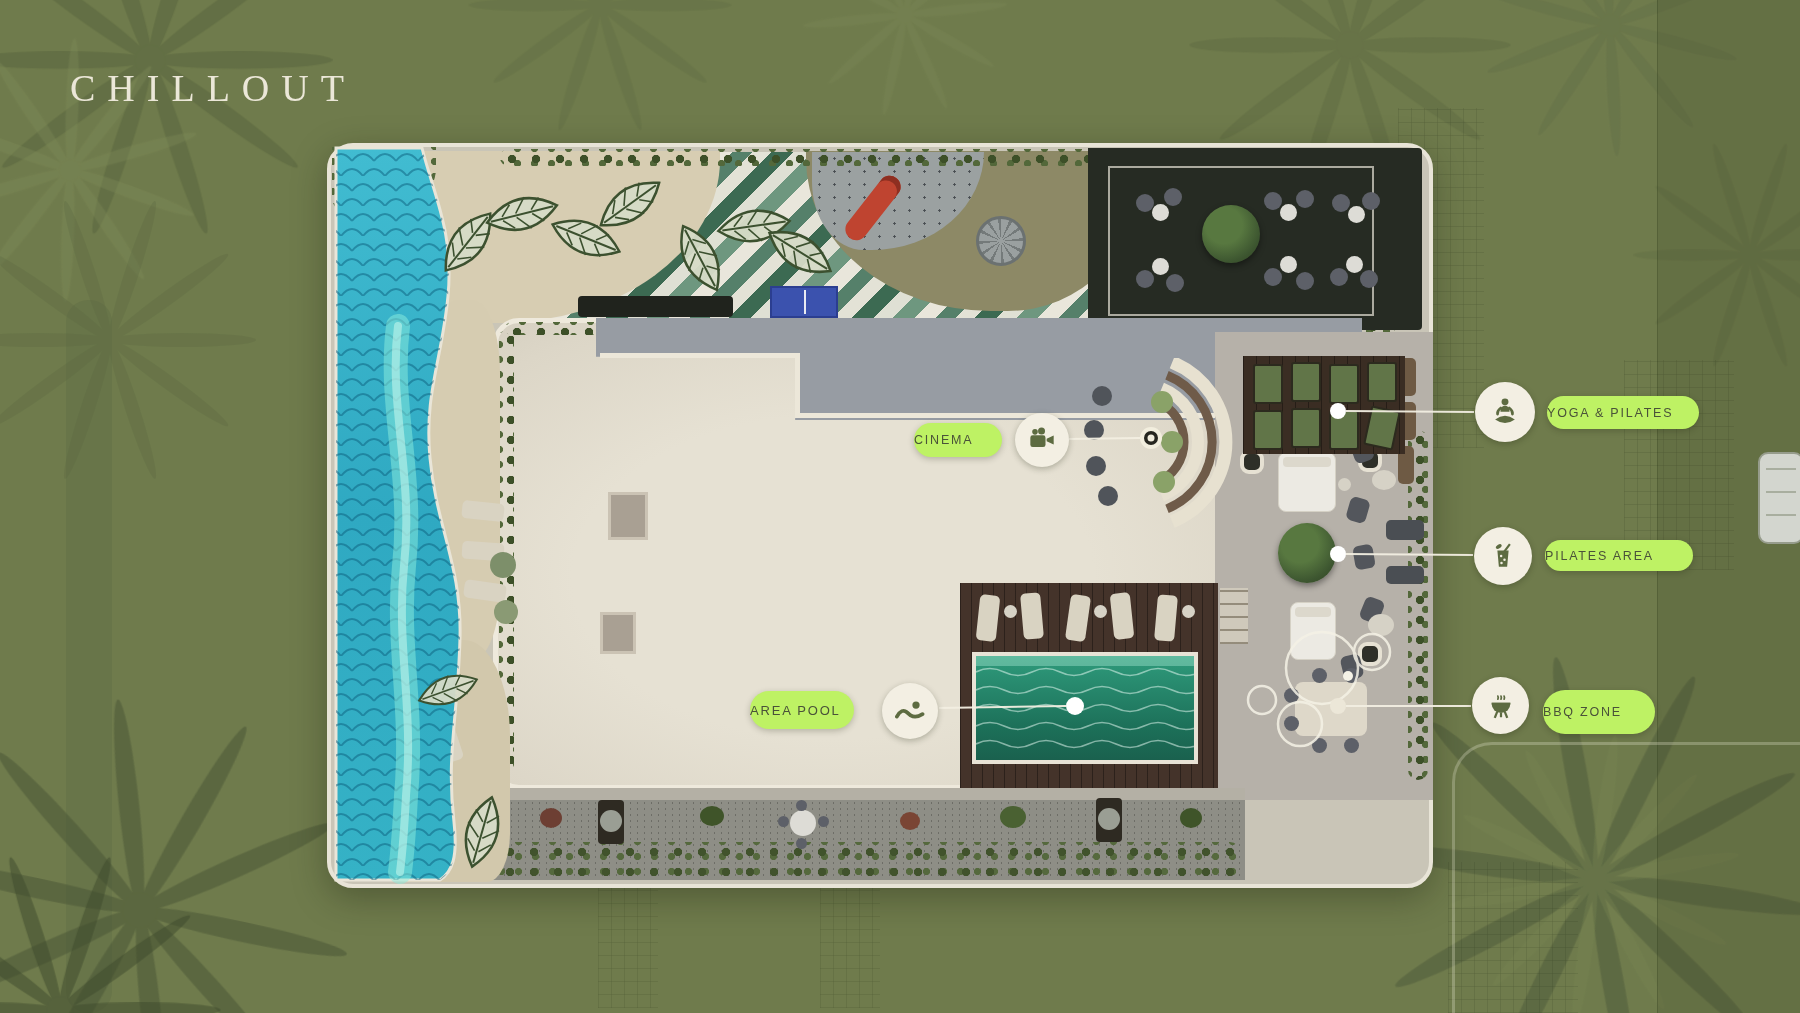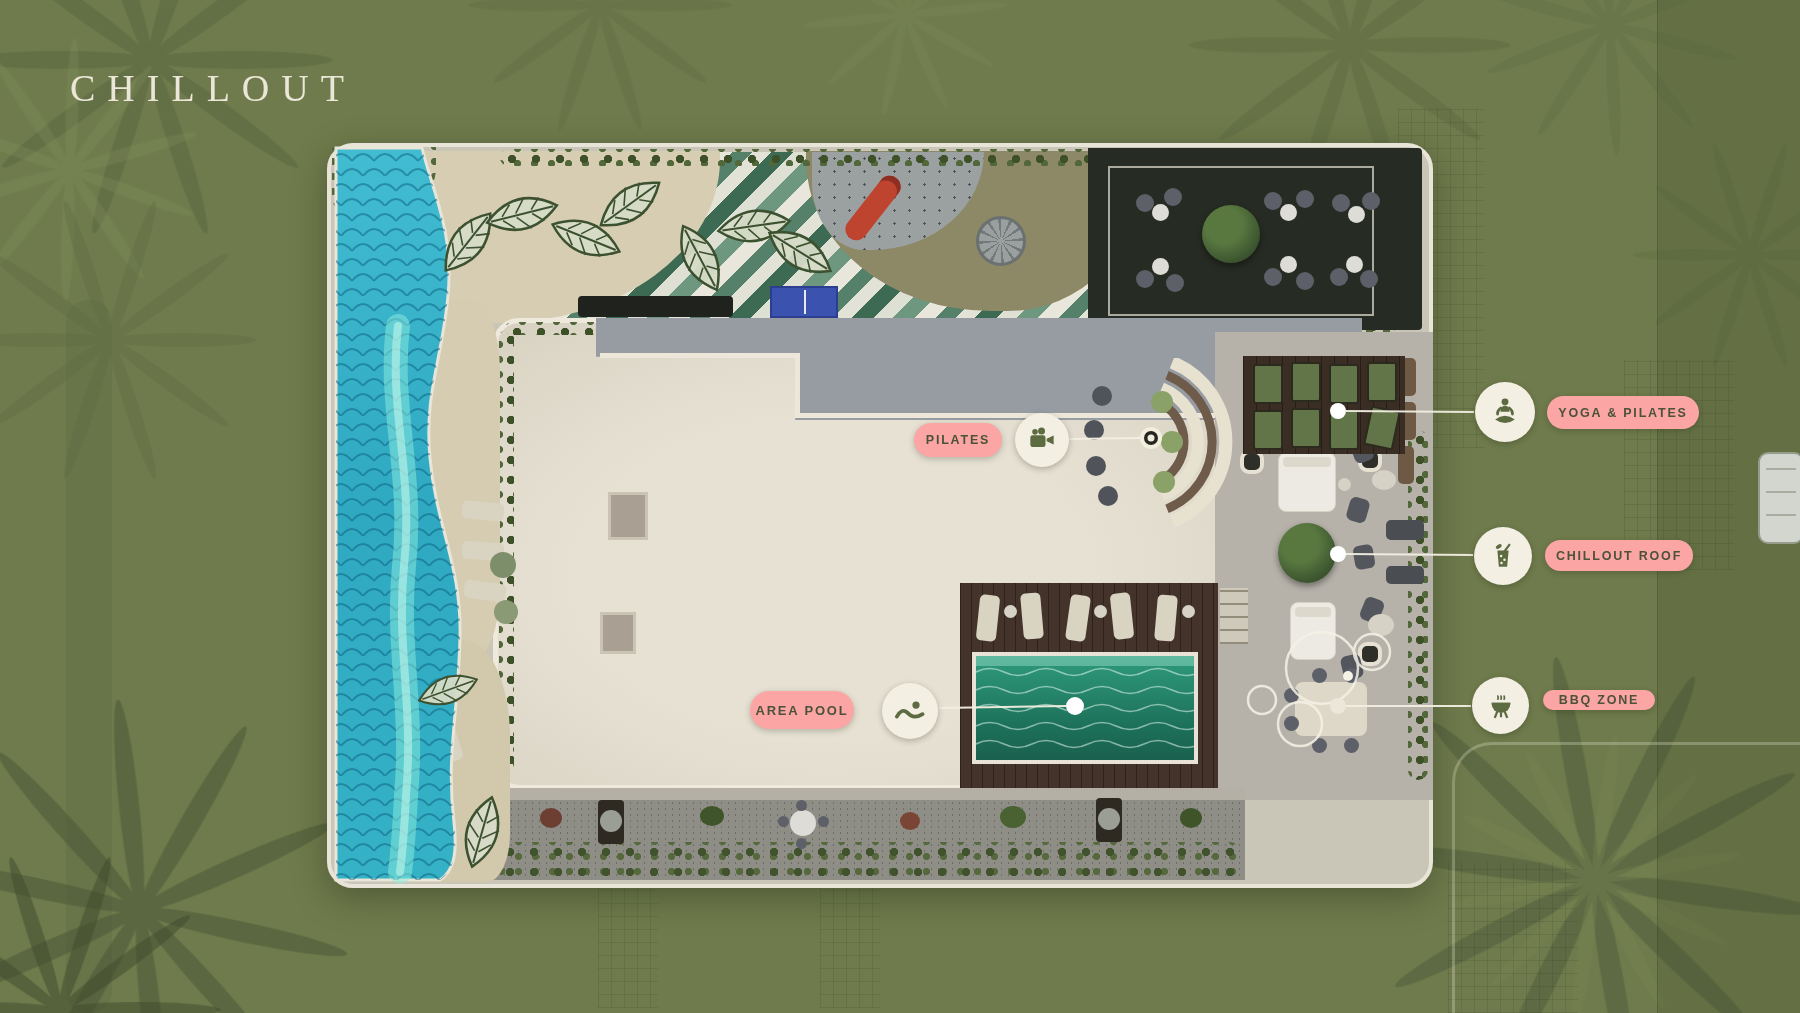--- a/index.html
+++ b/index.html
@@ -87,22 +87,22 @@
   
   .walk{left:497px;top:788px;width:748px;height:18px;background:#b4b0a5}
   .garden{left:445px;top:800px;width:800px;height:80px;background:#8e8e86;
     background-image:radial-gradient(circle 1.2px,rgba(50,50,45,.35) 60%,transparent 65%);background-size:7px 6px}
   .garden-hedge{left:450px;top:842px;width:790px;height:38px;border-radius:10px;opacity:.95}
   .plantball{border-radius:50%}
   
   .sand-bl{left:395px;top:640px;width:115px;height:242px;background:#d2c8ac;border-radius:45% 40% 20% 8%}
   .sand-left{left:430px;top:300px;width:70px;height:360px;background:#d6ccb1;border-radius:40%/20%}
   
-  .pill{display:flex;align-items:center;justify-content:center;background:#fca5a5;border-radius:999px;
-    color:#4a5239;font-weight:bold;letter-spacing:1.8px;box-shadow:0 2px 6px rgba(30,35,15,.25);box-sizing:border-box}
+  .pill{display:flex;align-items:center;justify-content:flex-start;background:#bef264;border-radius:999px;
+    color:#4a5239;font-weight:normal;letter-spacing:1.8px;box-shadow:0 2px 6px rgba(30,35,15,.25);box-sizing:border-box}
   .icon-circle{display:flex;align-items:center;justify-content:center;background:#f3efe3;border-radius:50%;
     box-shadow:0 2px 6px rgba(30,35,15,.28)}
   .icon-circle svg{display:block}
   svg.overlay{position:absolute;left:0;top:0;pointer-events:none}
 </style>
 </head>
 <body>
 
 <svg class="overlay" width="1800" height="1013">
   <defs>
@@ -369,21 +369,21 @@
     <circle cx="1151" cy="438" r="7" fill="#26261f"></circle>
     <circle cx="1151" cy="438" r="3.5" fill="#f2eede"></circle>
   </g>
   <circle cx="1075" cy="706" r="9" fill="#ffffff"></circle>
   <circle cx="1338" cy="411" r="8" fill="#ffffff"></circle>
   <circle cx="1338" cy="554" r="8" fill="#ffffff"></circle>
   <circle cx="1338" cy="706" r="8" fill="#ece7d8"></circle>
 </svg>
 
 <div class="abs pill" style="left:914px;top:423px;width:88px;height:34px;font-size:12.5px">
-  <span>PILATES</span>
+  <span>CINEMA</span>
 </div>
 <div class="abs icon-circle" style="left:1015px;top:413px;width:54px;height:54px">
   <svg width="28" height="28" viewBox="0 0 24 24" fill="#5d6b41">
     <circle cx="6" cy="5" r="2.4"></circle>
       <circle cx="11.6" cy="4.2" r="3"></circle>
     <rect x="2" y="8" width="13" height="10" rx="2"></rect>
     <path d="M16,11 L22,8.2 L22,15.8 L16,13 Z"></path>
   </svg>
 </div>
 
@@ -413,28 +413,28 @@
   <svg width="30" height="30" viewBox="0 0 24 24">
     <path d="M7.5,7.5 L16.5,7.5 L15.3,20.5 L8.7,20.5 Z" fill="#5d6b41"></path>
     <line x1="13" y1="8.5" x2="17.5" y2="2.5" stroke="#5d6b41" stroke-width="1.8"></line>
     <ellipse cx="8.6" cy="4.4" rx="2.6" ry="1.5" transform="rotate(-35 8.6 4.4)" fill="#5d6b41"></ellipse>
     <circle cx="10.5" cy="12" r="1" fill="#f3efe3"></circle>
       <circle cx="13.2" cy="15" r="1" fill="#f3efe3"></circle>
       <circle cx="10.8" cy="17.5" r="1" fill="#f3efe3"></circle>
   </svg>
 </div>
 <div class="abs pill" style="left:1545px;top:540px;width:148px;height:31px;font-size:12.5px">
-  <span>CHILLOUT ROOF</span>
+  <span>PILATES AREA</span>
 </div>
 
 <div class="abs icon-circle" style="left:1472px;top:677px;width:57px;height:57px">
   <svg width="30" height="30" viewBox="0 0 24 24">
     <path d="M4.5,10 h15 a7.5,7.5 0 0 1 -15 0 z" fill="#5d6b41"></path>
     <line x1="4.5" y1="10" x2="19.5" y2="10" stroke="#5d6b41" stroke-width="1.5"></line>
     <line x1="9" y1="16.5" x2="7" y2="21.5" stroke="#5d6b41" stroke-width="1.8"></line>
     <line x1="15" y1="16.5" x2="17" y2="21.5" stroke="#5d6b41" stroke-width="1.8"></line>
     <line x1="12" y1="17.5" x2="12" y2="21" stroke="#5d6b41" stroke-width="1.8"></line>
     <path d="M9.5,6.5 q.6,-1.2 0,-2.4 M12,6.5 q.6,-1.2 0,-2.4 M14.5,6.5 q.6,-1.2 0,-2.4" stroke="#5d6b41" stroke-width="1.4" fill="none" stroke-linecap="round"></path>
   </svg>
 </div>
-<div class="abs pill" style="left:1543px;top:690px;width:112px;height:20px;font-size:12.5px">
+<div class="abs pill" style="left:1543px;top:690px;width:112px;height:44px;font-size:12.5px">
   <span>BBQ ZONE</span>
 </div>
 
 </body></html>

